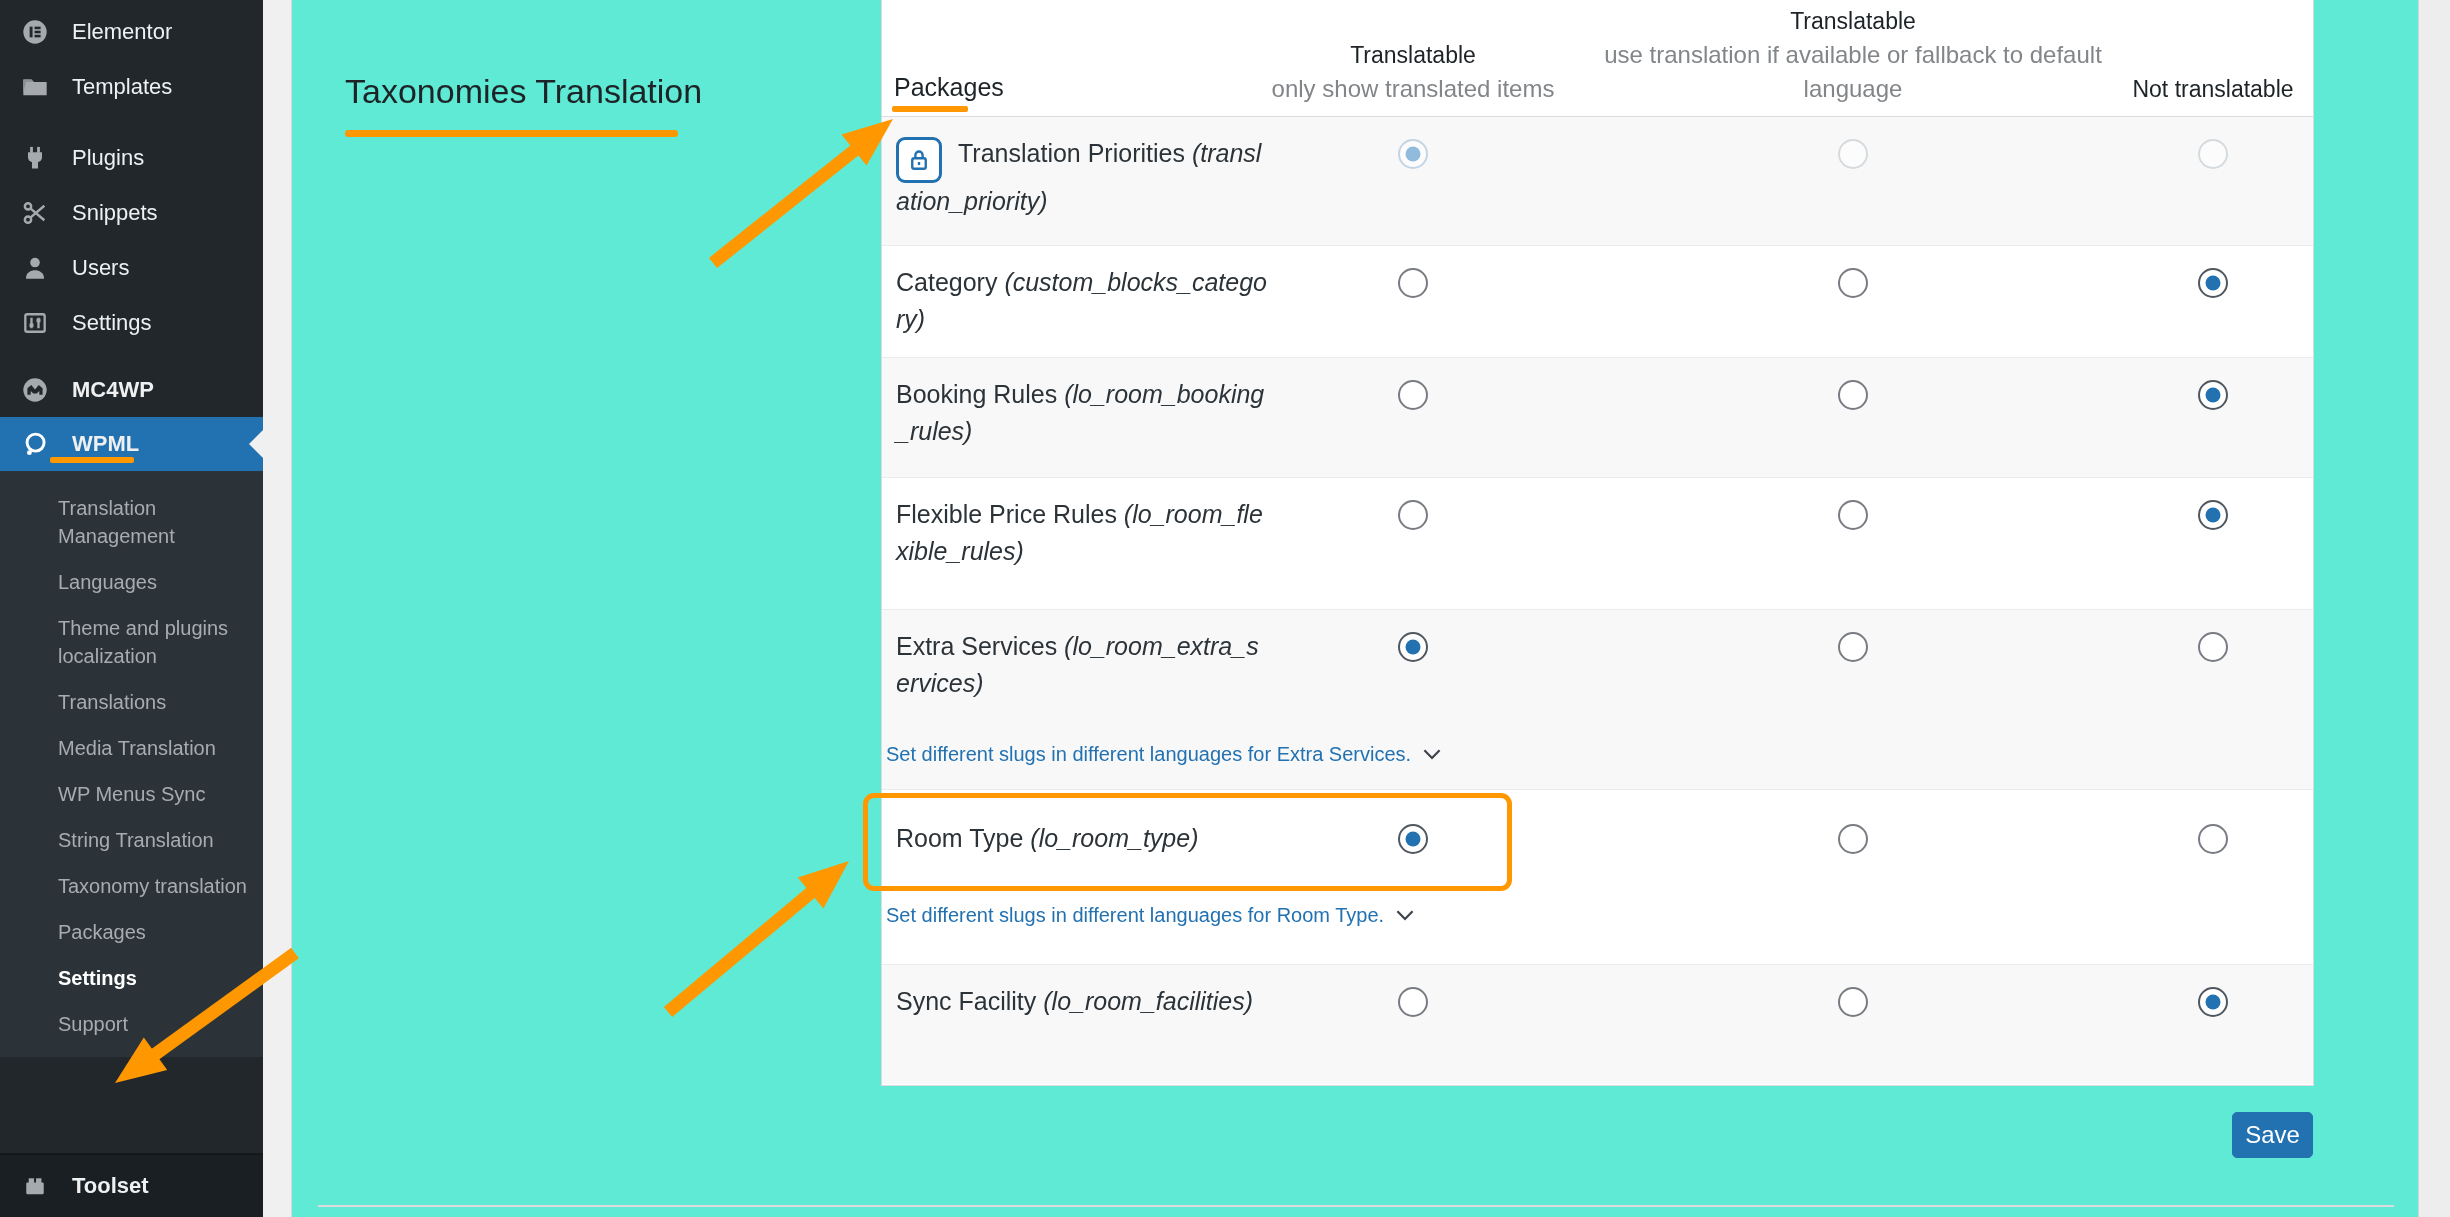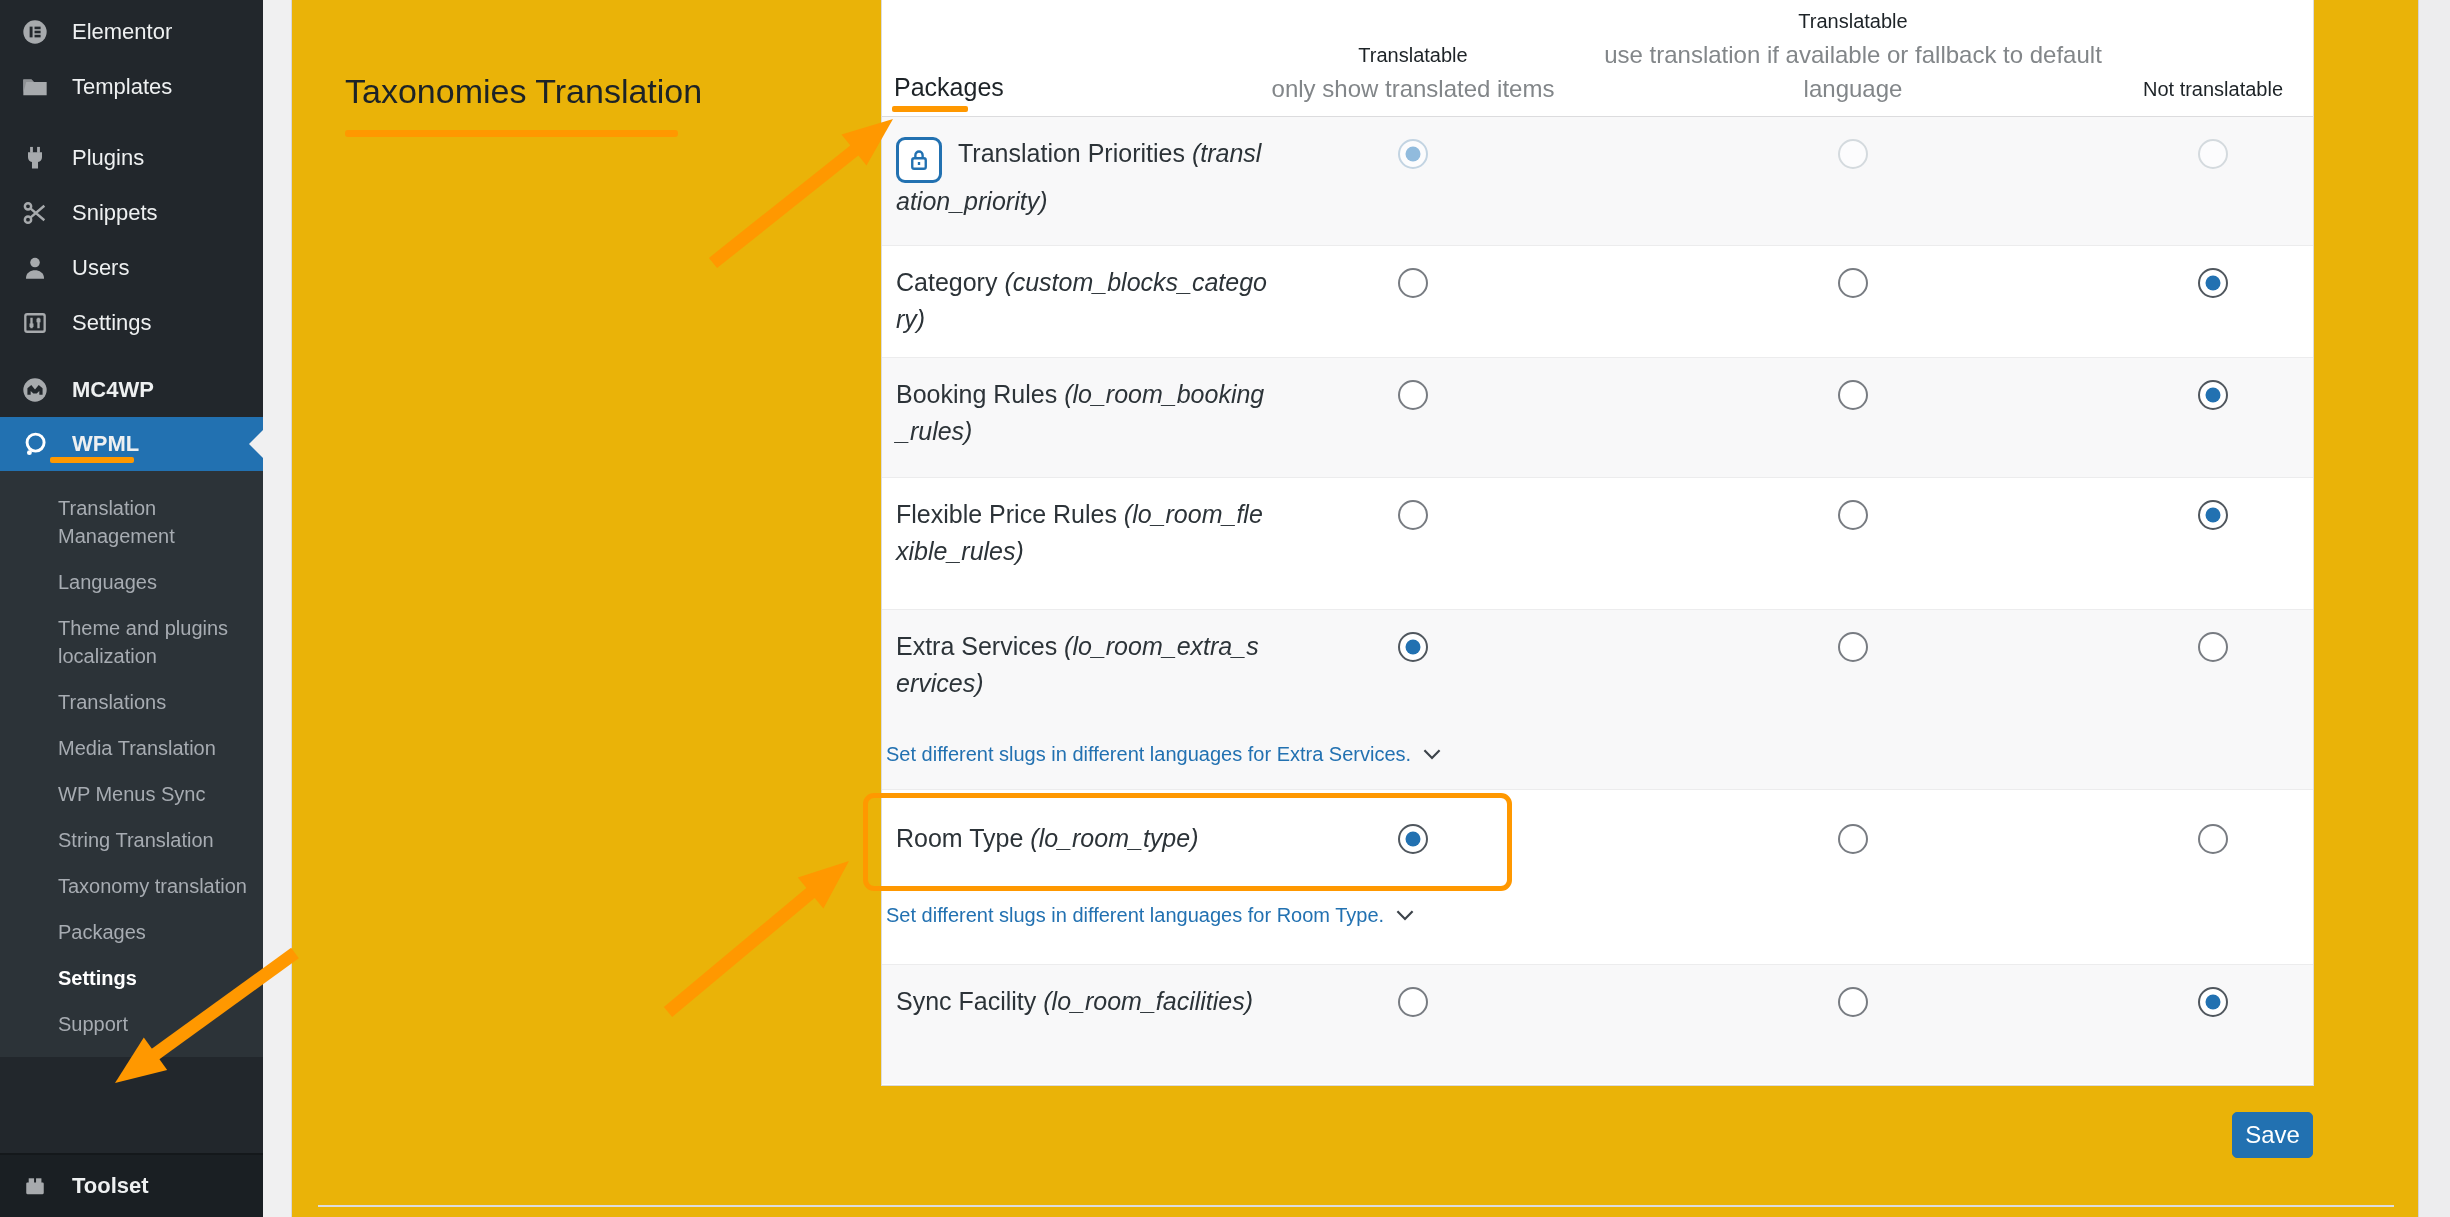--- a/index.html
+++ b/index.html
@@ -1,19 +1,19 @@
 <!DOCTYPE html>
 <html><head>
 <meta charset="utf-8">
 <style>
   * { margin:0; padding:0; box-sizing:border-box; }
   html,body { background:#fff; }
   #app {
     position:relative; width:2450px; height:1217px; overflow:hidden;
-    font-family:"Liberation Sans", sans-serif; background:#eab308; color:#1d2327;
+    font-family:"Liberation Sans", sans-serif; background:#5eead4; color:#1d2327;
   }
 
   
   .sidebar {
     position:absolute; left:0; top:0; width:263px; height:1217px;
     background:#22272c; z-index:2;
   }
   .sb-item {
     display:flex; align-items:center; height:55px; padding-left:20px;
     color:#eef0f1; font-size:22px; cursor:pointer;
@@ -54,21 +54,21 @@
 
   
   .tax-table {
     position:absolute; left:881px; top:0; width:1433px; height:1086px;
     background:#fff; border-left:1px solid #dcdcde; border-right:1px solid #dcdcde; border-bottom:1px solid #dcdcde;
   }
   .thead { position:relative; height:117px; border-bottom:1px solid #dcdcde; background:#fff; }
   .th-taxonomy { position:absolute; left:12px; bottom:14px; font-size:25px; color:#1d2327; }
   .th-tax-underline { position:absolute; left:10px; bottom:4px; width:76px; height:6px; background:#FF9800; border-radius:2px; }
   .th-col { position:absolute; bottom:10px; text-align:center; }
-  .th-col .t1 { display:block; font-size:20px; color:#1d2327; line-height:34px; }
+  .th-col .t1 { display:block; font-size:23px; color:#1d2327; line-height:34px; }
   .th-col .t2 { display:block; font-size:24px; color:#828689; line-height:34px; }
   .th-c2 { left:321px; width:420px; }
   .th-c3 { left:716px; width:510px; }
   .th-c4 { left:1243px; width:176px; word-break:break-all; }
 
   .t-row { position:relative; width:100%; }
   .t-row.alt { background:#f8f8f9; }
   .t-row + .t-row, .tbody .t-row:first-child { border-top:1px solid #ececed; }
   .tbody .t-row:first-child { border-top:none; }
   .row-label {

